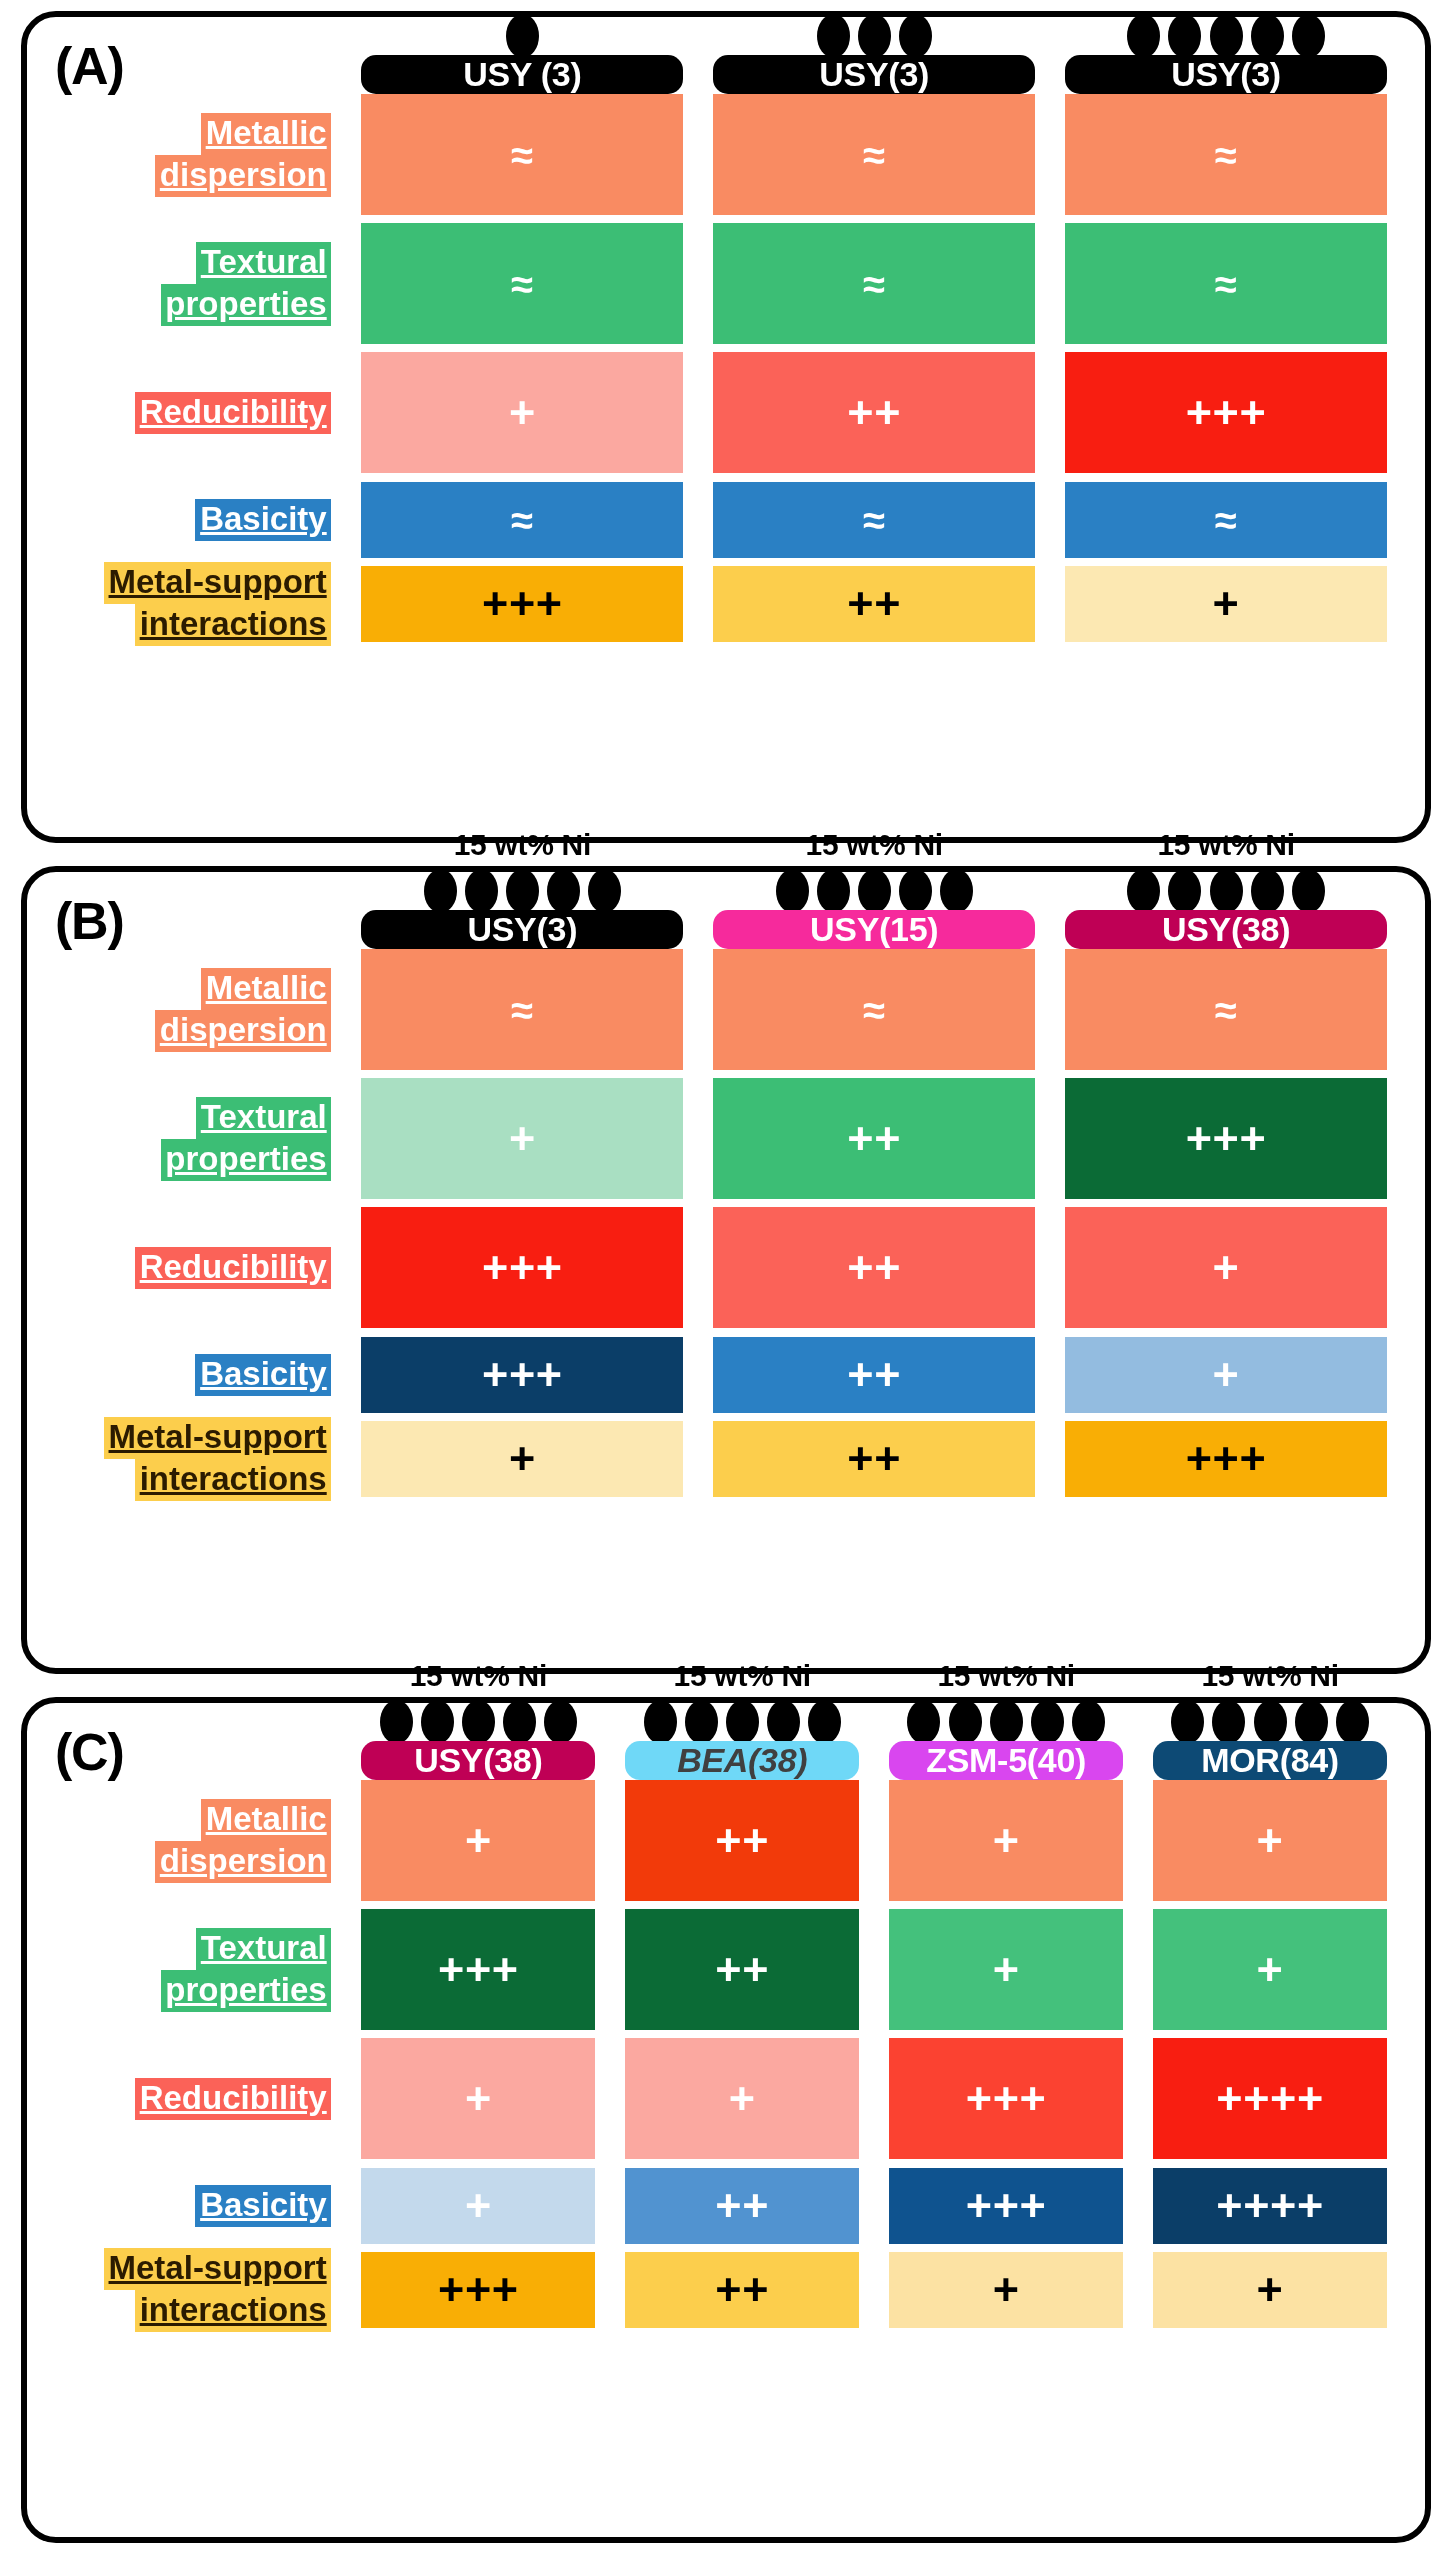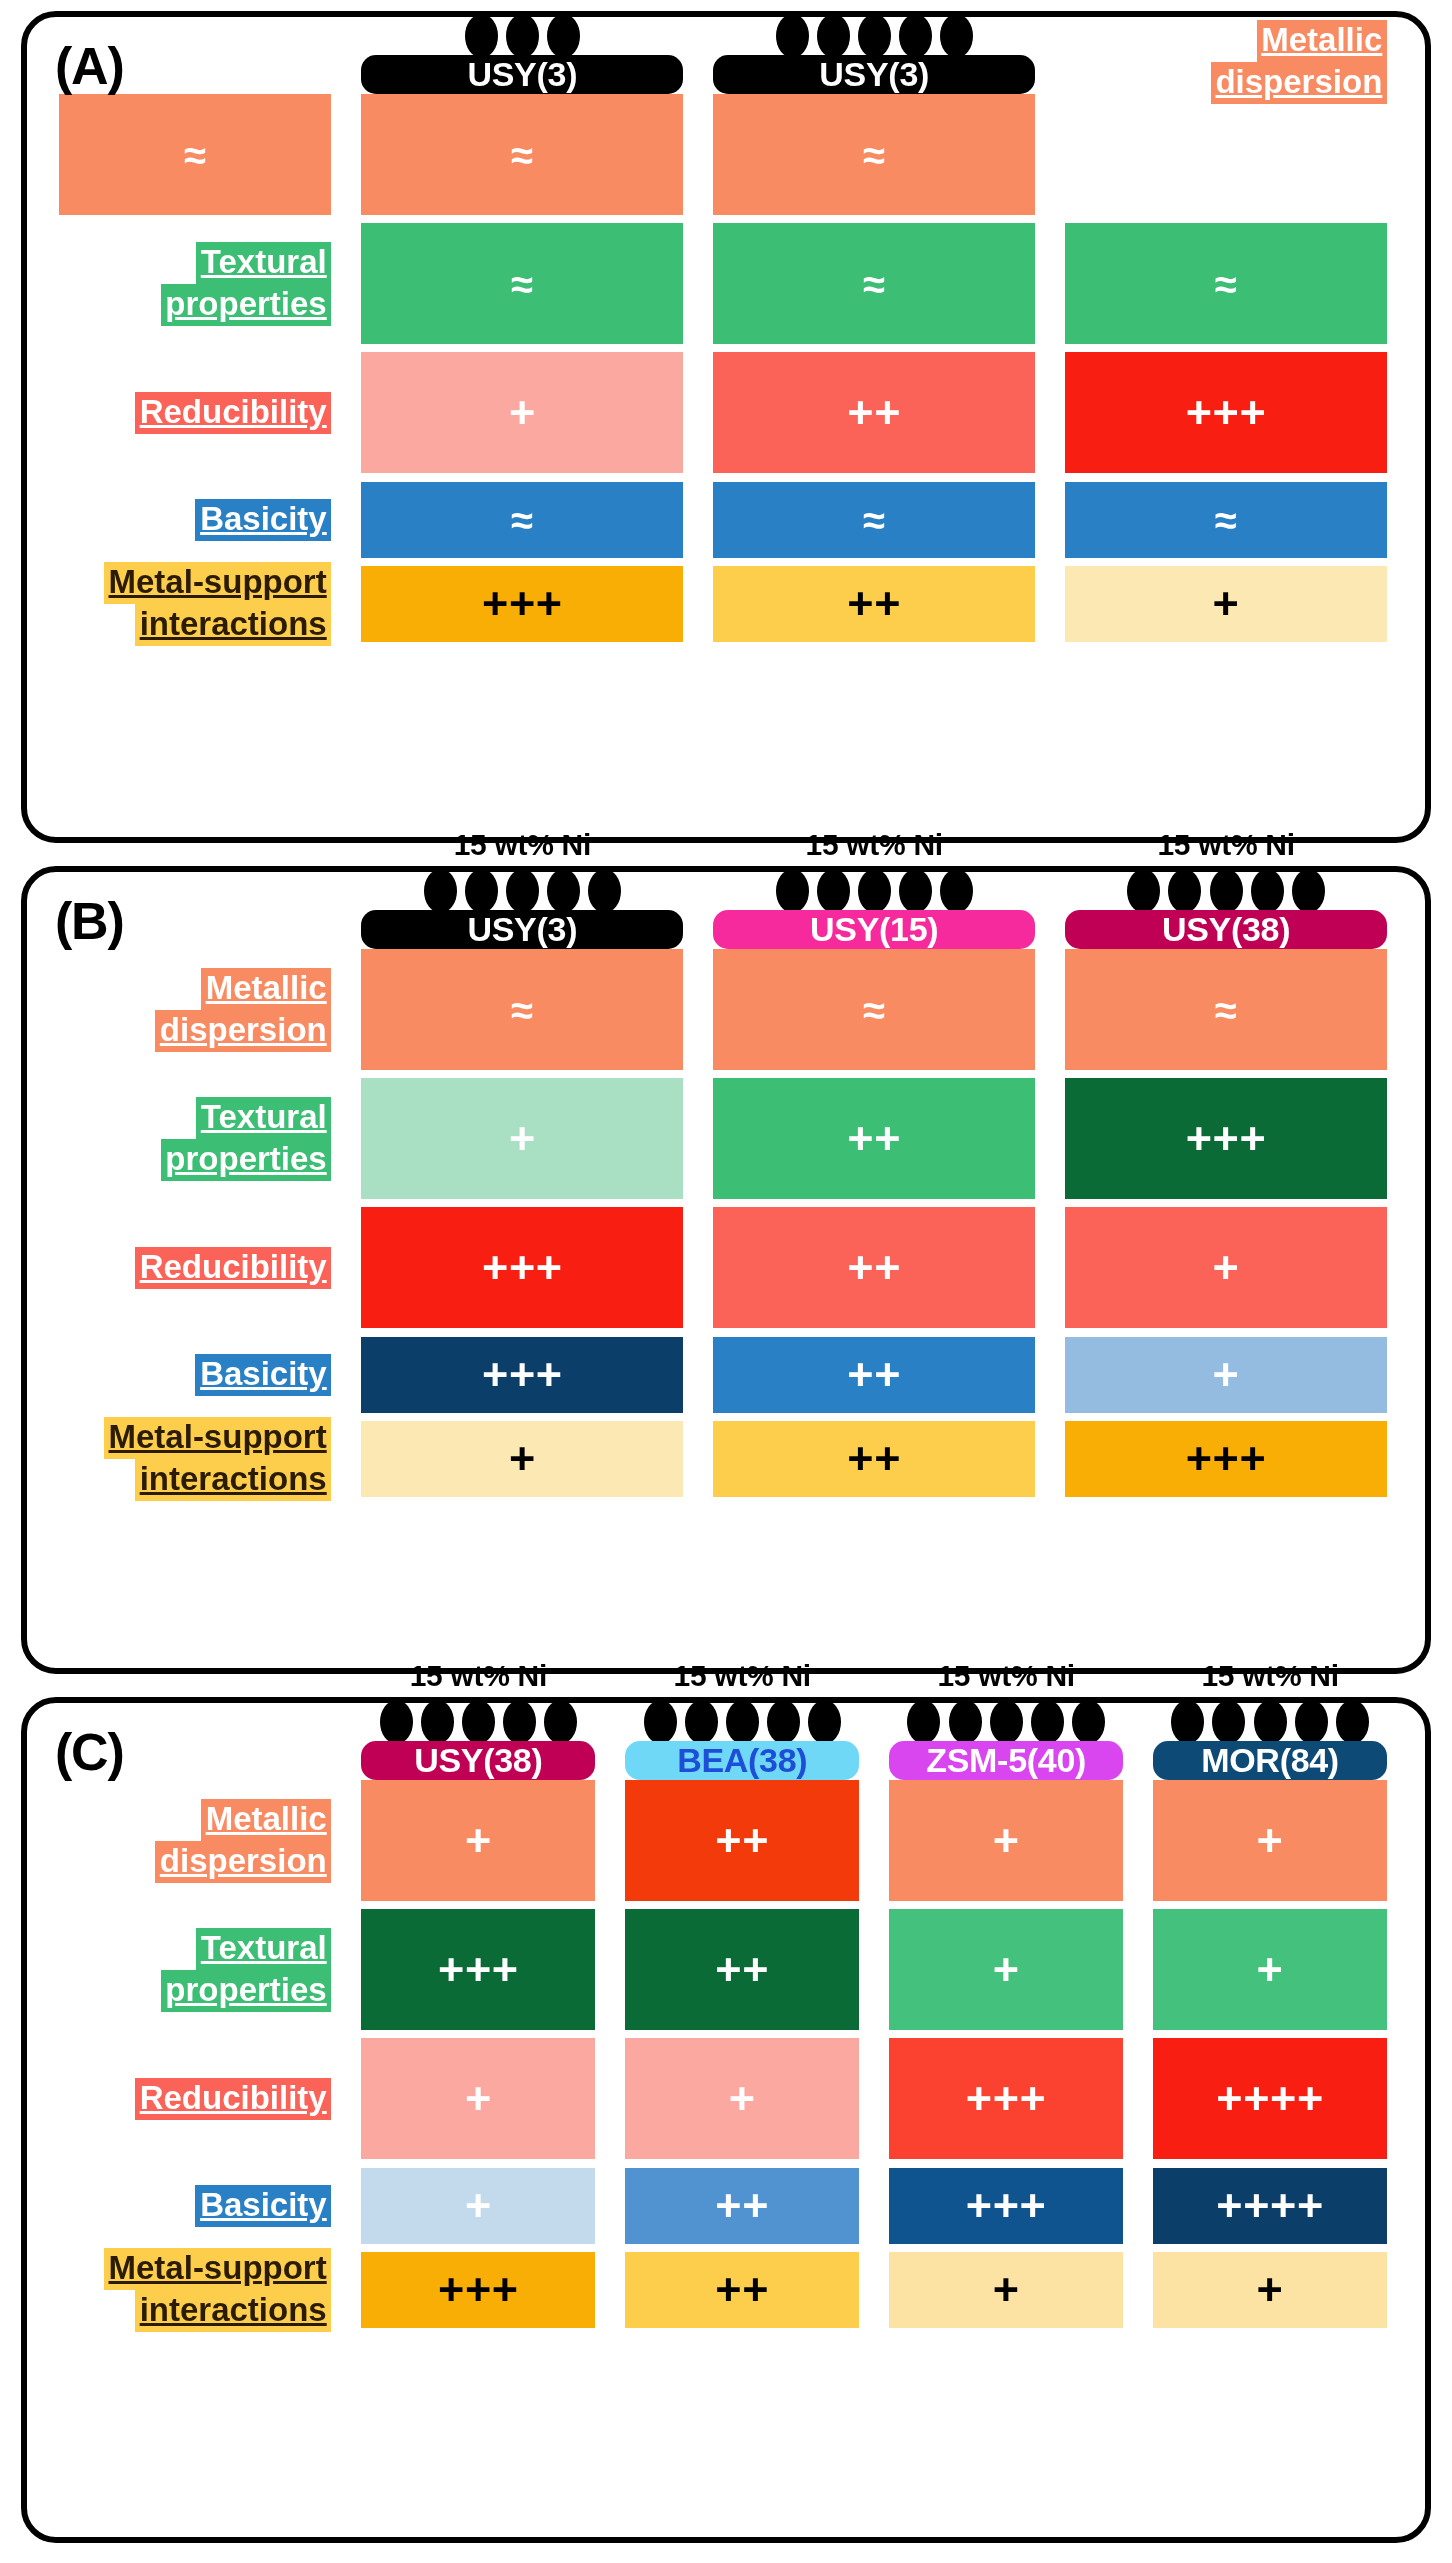--- a/index.html
+++ b/index.html
@@ -138,20 +138,27 @@
   .spacer { grid-column: 1 / -1; }
 </style>
 </head>
 <body>
 
 <div class="figure" id="figure-root">
     <div class="panel panel-a">
       <div class="panel-tag">(A)</div>
       <div class="grid grid-3">
         <div></div>
+        <div class="head-cell">
+          <div class="ni-label">5 wt% Ni</div>
+          <div class="dots">
+            <div class="dot"></div>
+          </div>
+          <div class="support-box" style="background: rgb(0, 0, 0); color: rgb(255, 255, 255);">USY (3)</div>
+        </div>
         <div class="head-cell">
           <div class="ni-label">10 wt% Ni</div>
           <div class="dots">
             <div class="dot"></div>
             <div class="dot"></div>
             <div class="dot"></div>
           </div>
           <div class="support-box" style="background: rgb(0, 0, 0); color: rgb(255, 255, 255);">USY(3)</div>
         </div>
         <div class="head-cell">
@@ -297,21 +304,21 @@
         </div>
         <div class="head-cell">
           <div class="ni-label">15 wt% Ni</div>
           <div class="dots">
             <div class="dot"></div>
             <div class="dot"></div>
             <div class="dot"></div>
             <div class="dot"></div>
             <div class="dot"></div>
           </div>
-          <div class="support-box" style="background: rgb(111, 216, 247); color: #1d4ed8;">BEA(38)</div>
+          <div class="support-box" style="background: rgb(111, 216, 247); color: #404040; font-style: italic;">BEA(38)</div>
         </div>
         <div class="head-cell">
           <div class="ni-label">15 wt% Ni</div>
           <div class="dots">
             <div class="dot"></div>
             <div class="dot"></div>
             <div class="dot"></div>
             <div class="dot"></div>
             <div class="dot"></div>
           </div>

